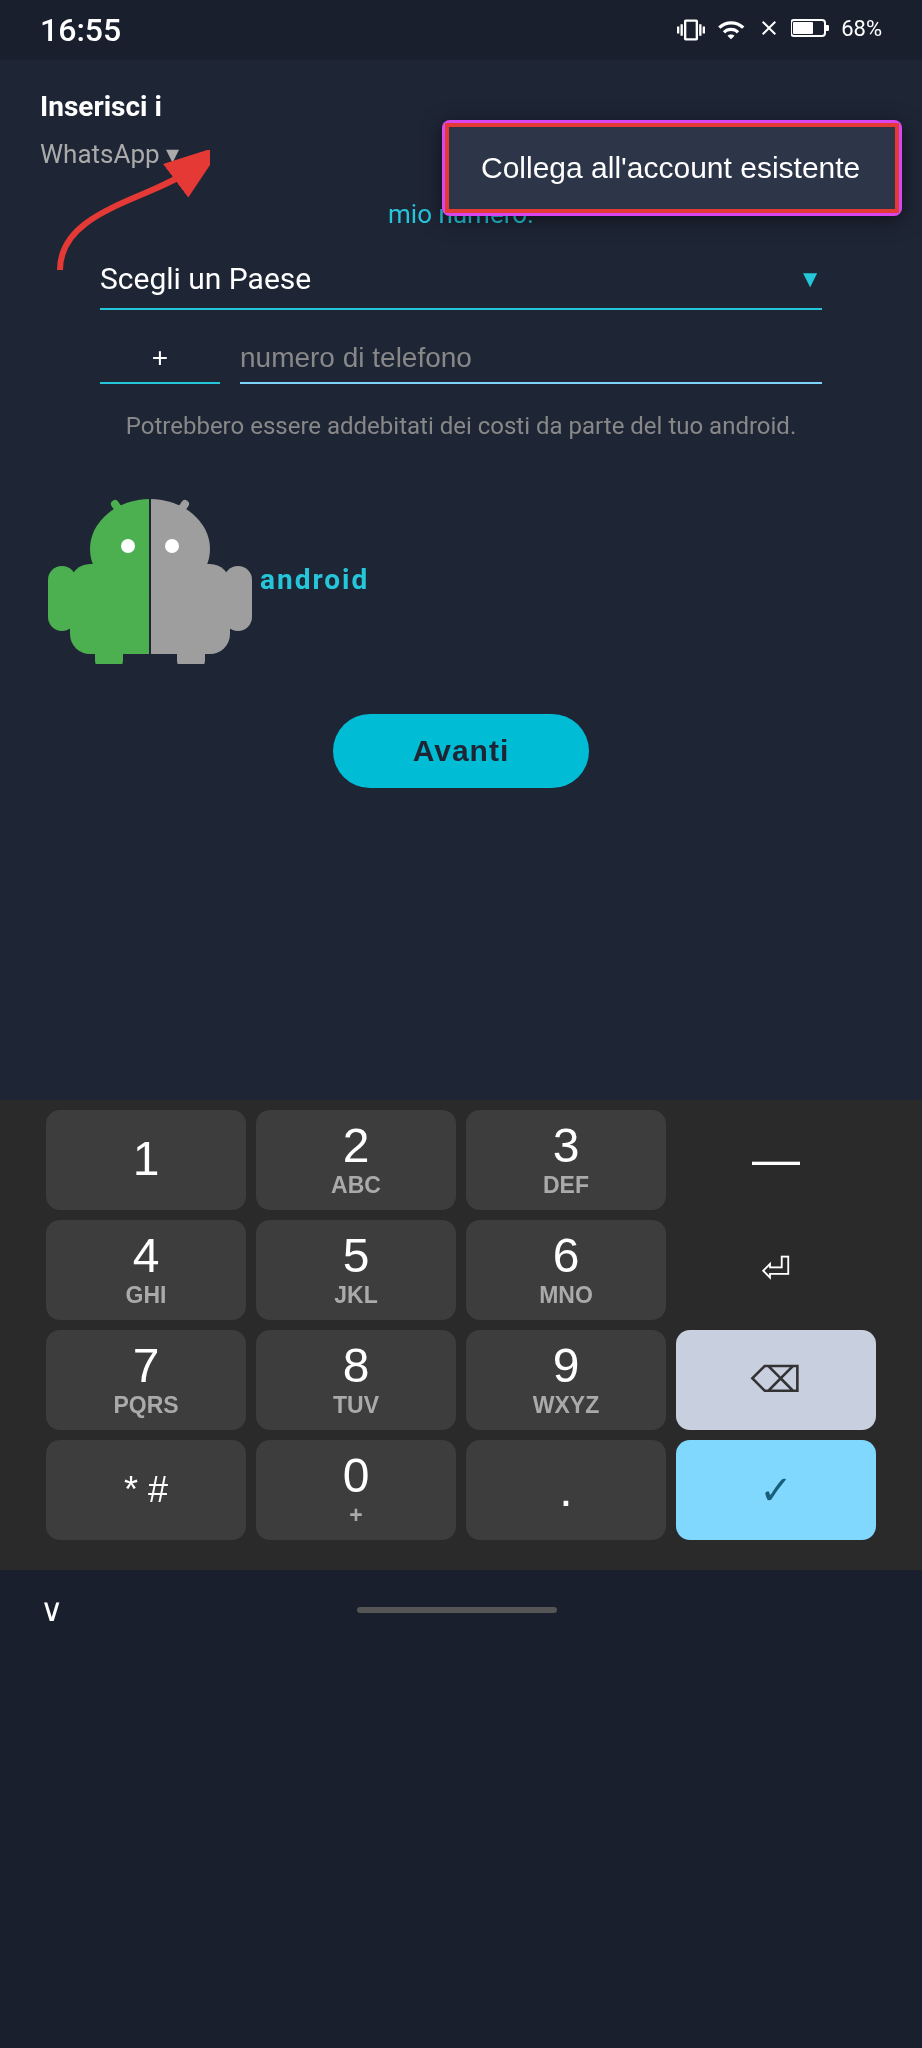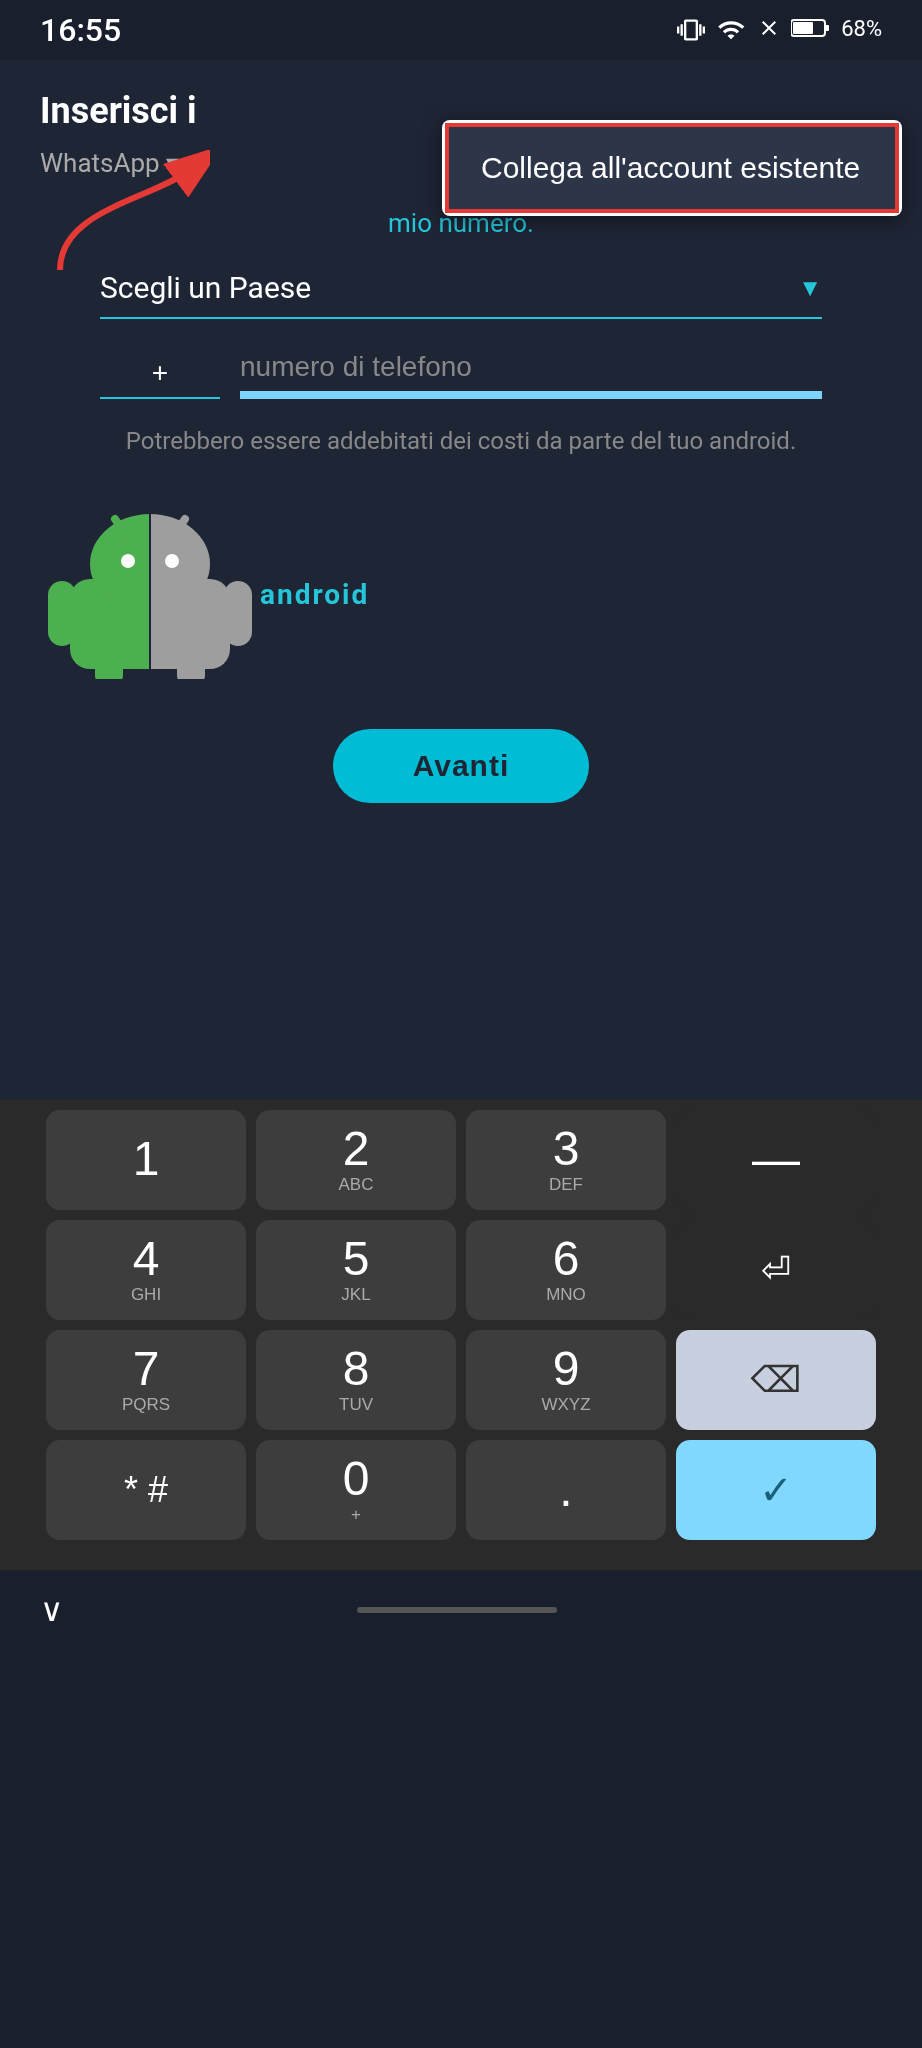--- a/index.html
+++ b/index.html
@@ -44,21 +44,21 @@
     .main-content {
       background: #1e2535;
       min-height: 1040px;
       padding: 30px 40px;
       position: relative;
     }
 
     
     .page-title {
       color: #ffffff;
-      font-size: 36px;
+      font-size: 28px;
       font-weight: bold;
       margin-bottom: 10px;
     }
 
     
     .app-info-row {
       color: #aaaaaa;
       font-size: 26px;
       margin-bottom: 30px;
     }
@@ -81,21 +81,21 @@
       color: #ffffff;
       font-size: 30px;
       cursor: pointer;
       border: none;
       background: transparent;
       width: 100%;
       text-align: left;
       position: relative;
     }
     .dropdown-item-link.highlighted {
-      border: 3px solid #ffffff;
+      border: 3px solid #d946ef;
       background: #2d3548;
     }
     .dropdown-item-help {
       display: block;
       padding: 28px 36px;
       color: #ffffff;
       font-size: 30px;
       cursor: pointer;
       border: none;
       background: transparent;
@@ -162,21 +162,21 @@
       background: transparent;
       color: #ffffff;
       font-size: 28px;
       padding: 8px 0;
       text-align: center;
       outline: none;
     }
     .phone-number-input {
       flex: 1;
       border: none;
-      border-bottom: 8px solid #7dd3fc;
+      border-bottom: 2px solid #7dd3fc;
       background: transparent;
       color: #888888;
       font-size: 28px;
       padding: 8px 0;
       outline: none;
     }
     .phone-number-input::placeholder {
       color: #888888;
     }
 
@@ -248,23 +248,24 @@
       height: 100px;
       flex: 1;
       max-width: 200px;
     }
     .key-main {
       font-size: 48px;
       font-weight: 300;
       line-height: 1;
     }
     .key-sub {
-      font-size: 17px;
+      font-size: 23px;
       color: #aaaaaa;
       margin-top: 2px;
+      font-weight: bold;
     }
     .key-dark {
       background: #2a2a2a;
     }
     .key-light {
       background: #c8d0e0;
       color: #333333;
     }
     .key-blue {
       background: #80d8ff;

